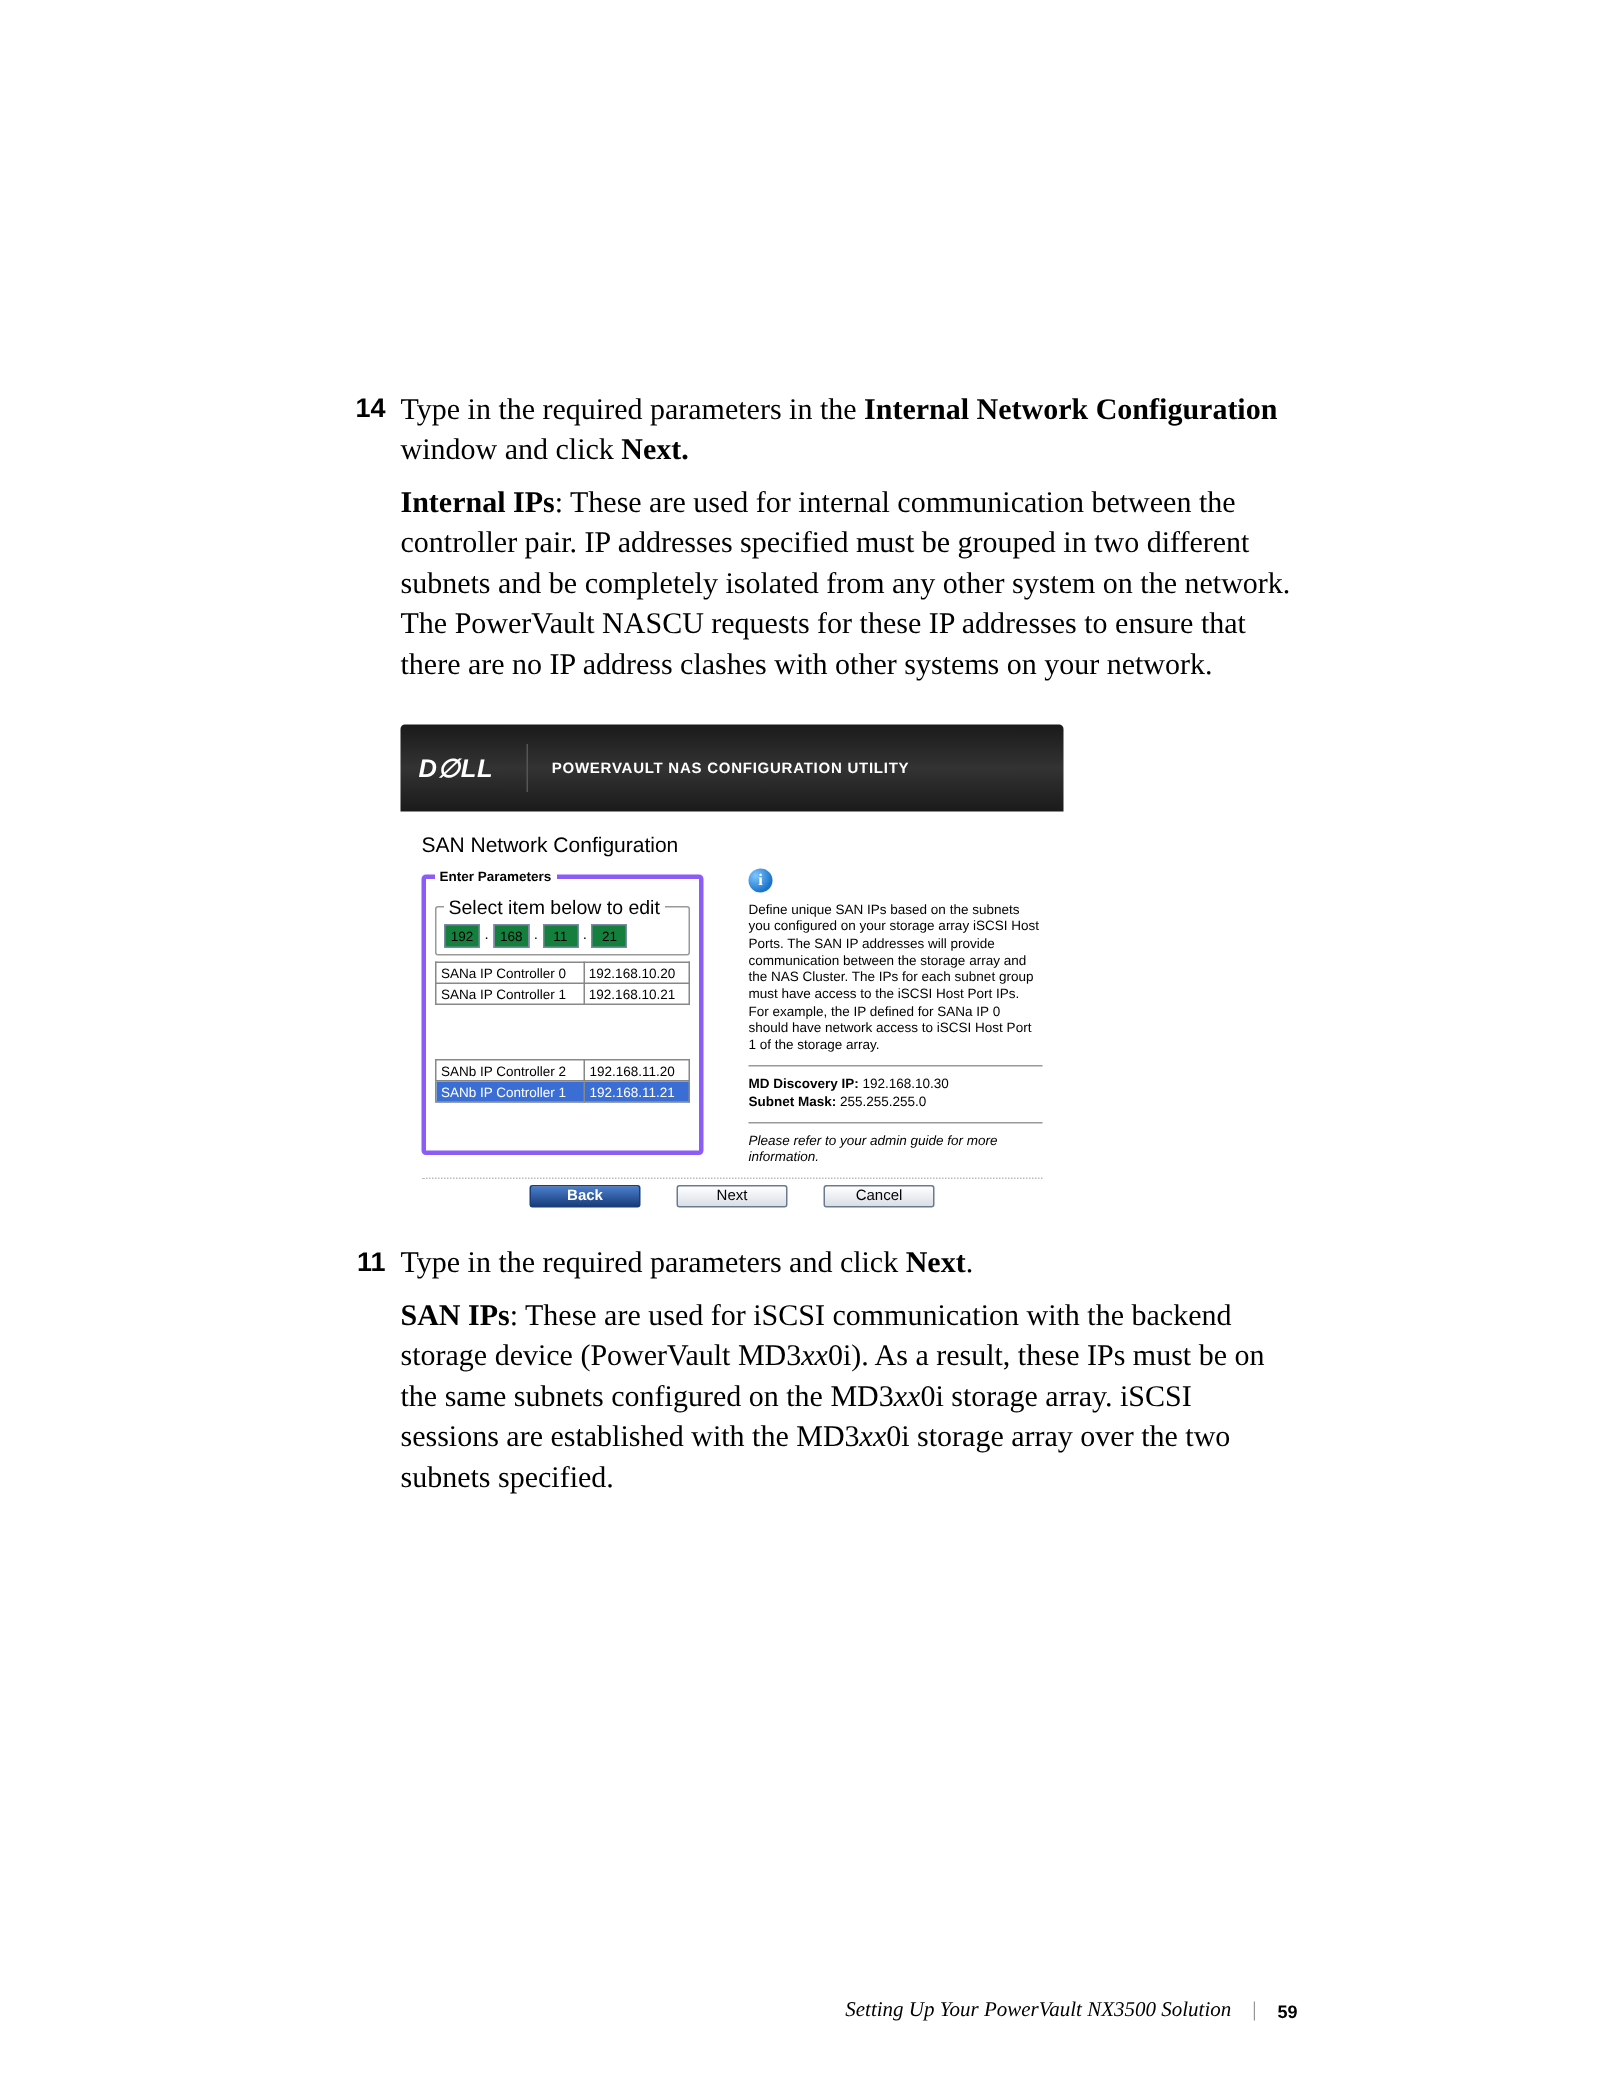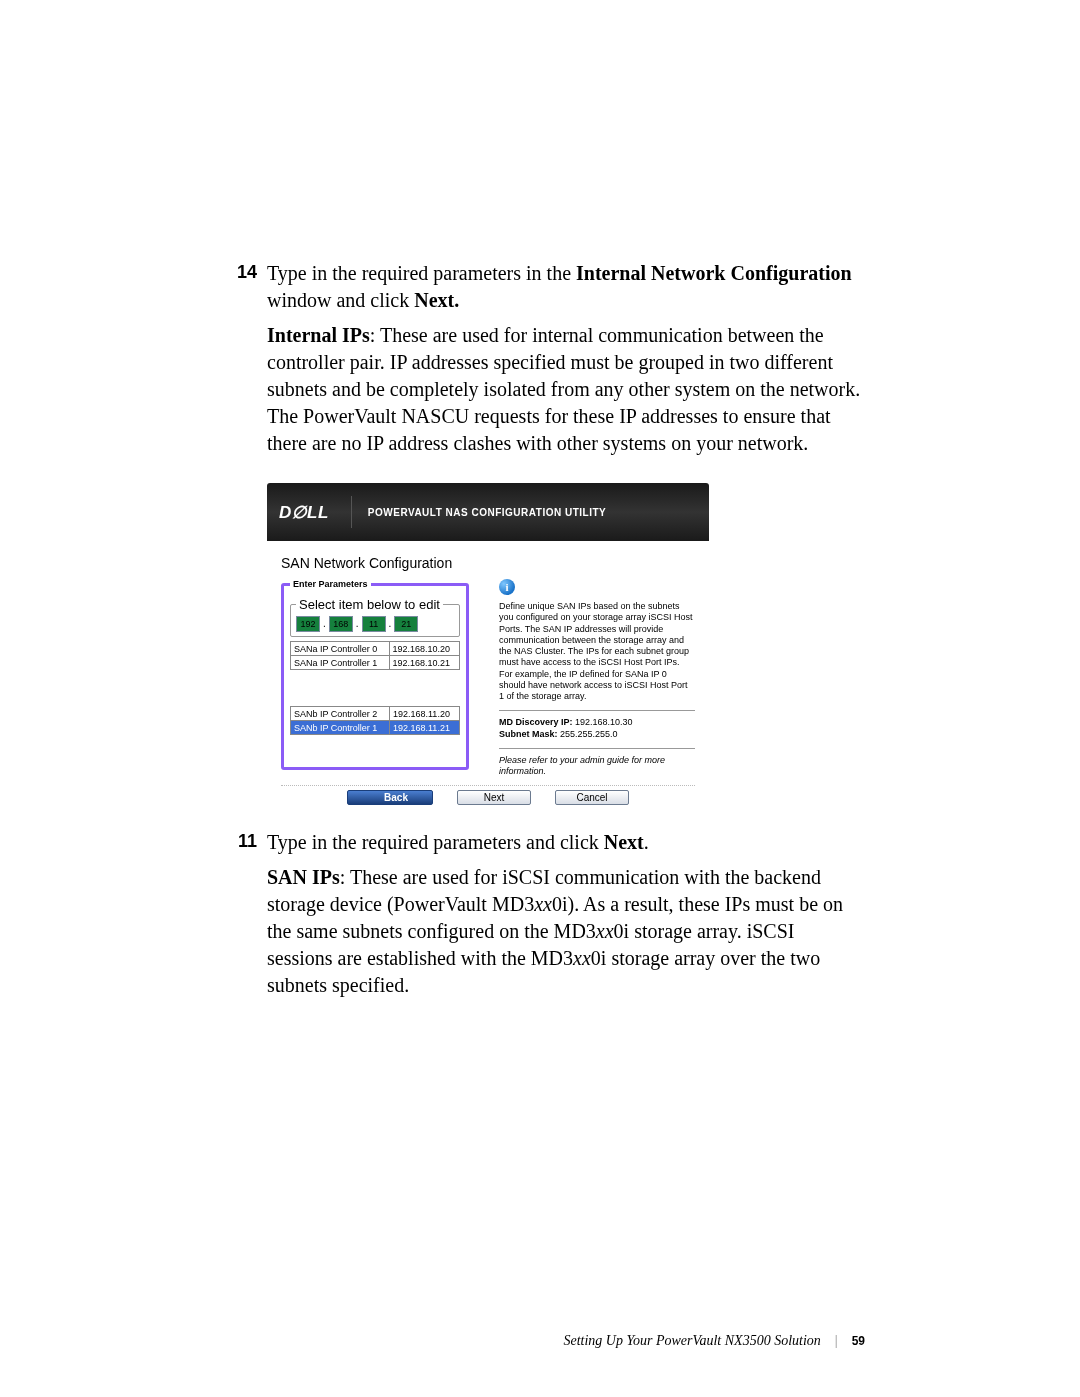--- a/index.html
+++ b/index.html
@@ -167,21 +167,20 @@
     border: 1px solid #6b7a8f;
     border-radius: 2px;
     padding: 1px 0;
     background: linear-gradient(to bottom, #ffffff 0%, #d9dee6 100%);
   }
   .btn.primary {
     color: #fff;
     font-weight: bold;
     border-color: #1a3e7a;
     background: linear-gradient(to bottom, #4a7ed0 0%, #1a3e7a 100%);
-    padding-left: 12px;
   }
 
   .footer {
     position: absolute;
     bottom: 48px;
     right: 215px;
     font-size: 14px;
     display: flex;
     align-items: center;
     gap: 14px;

